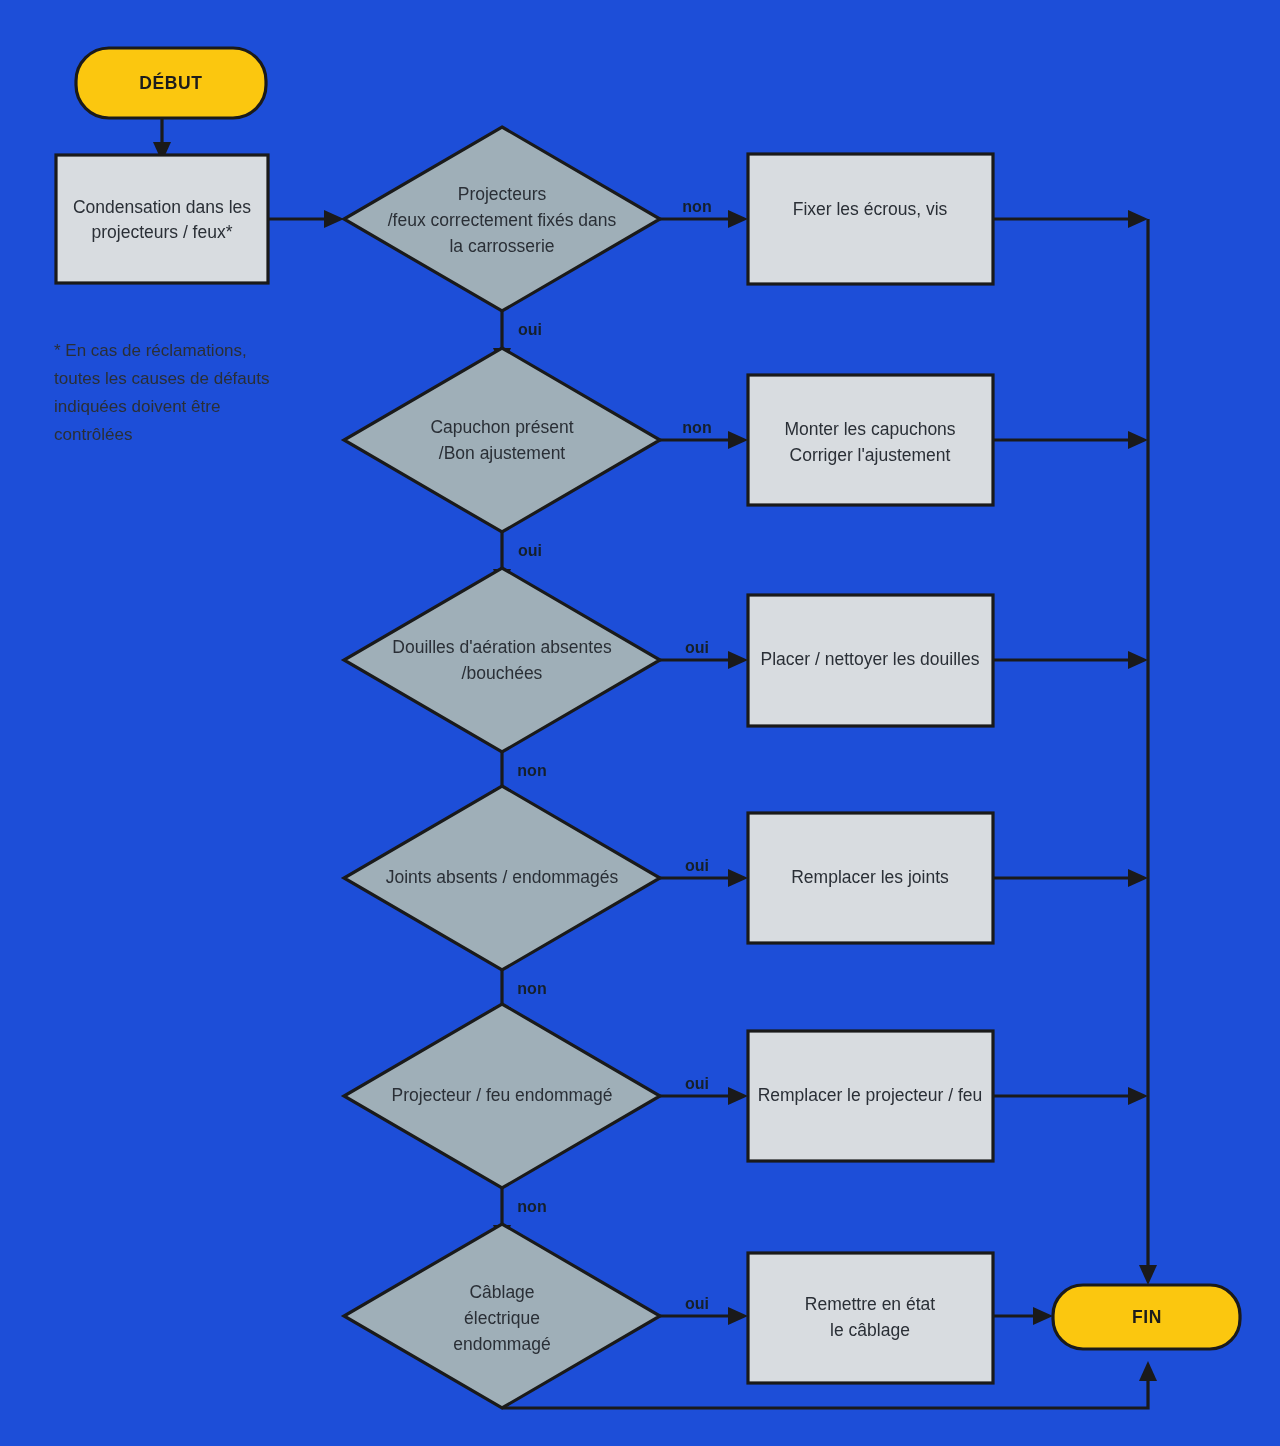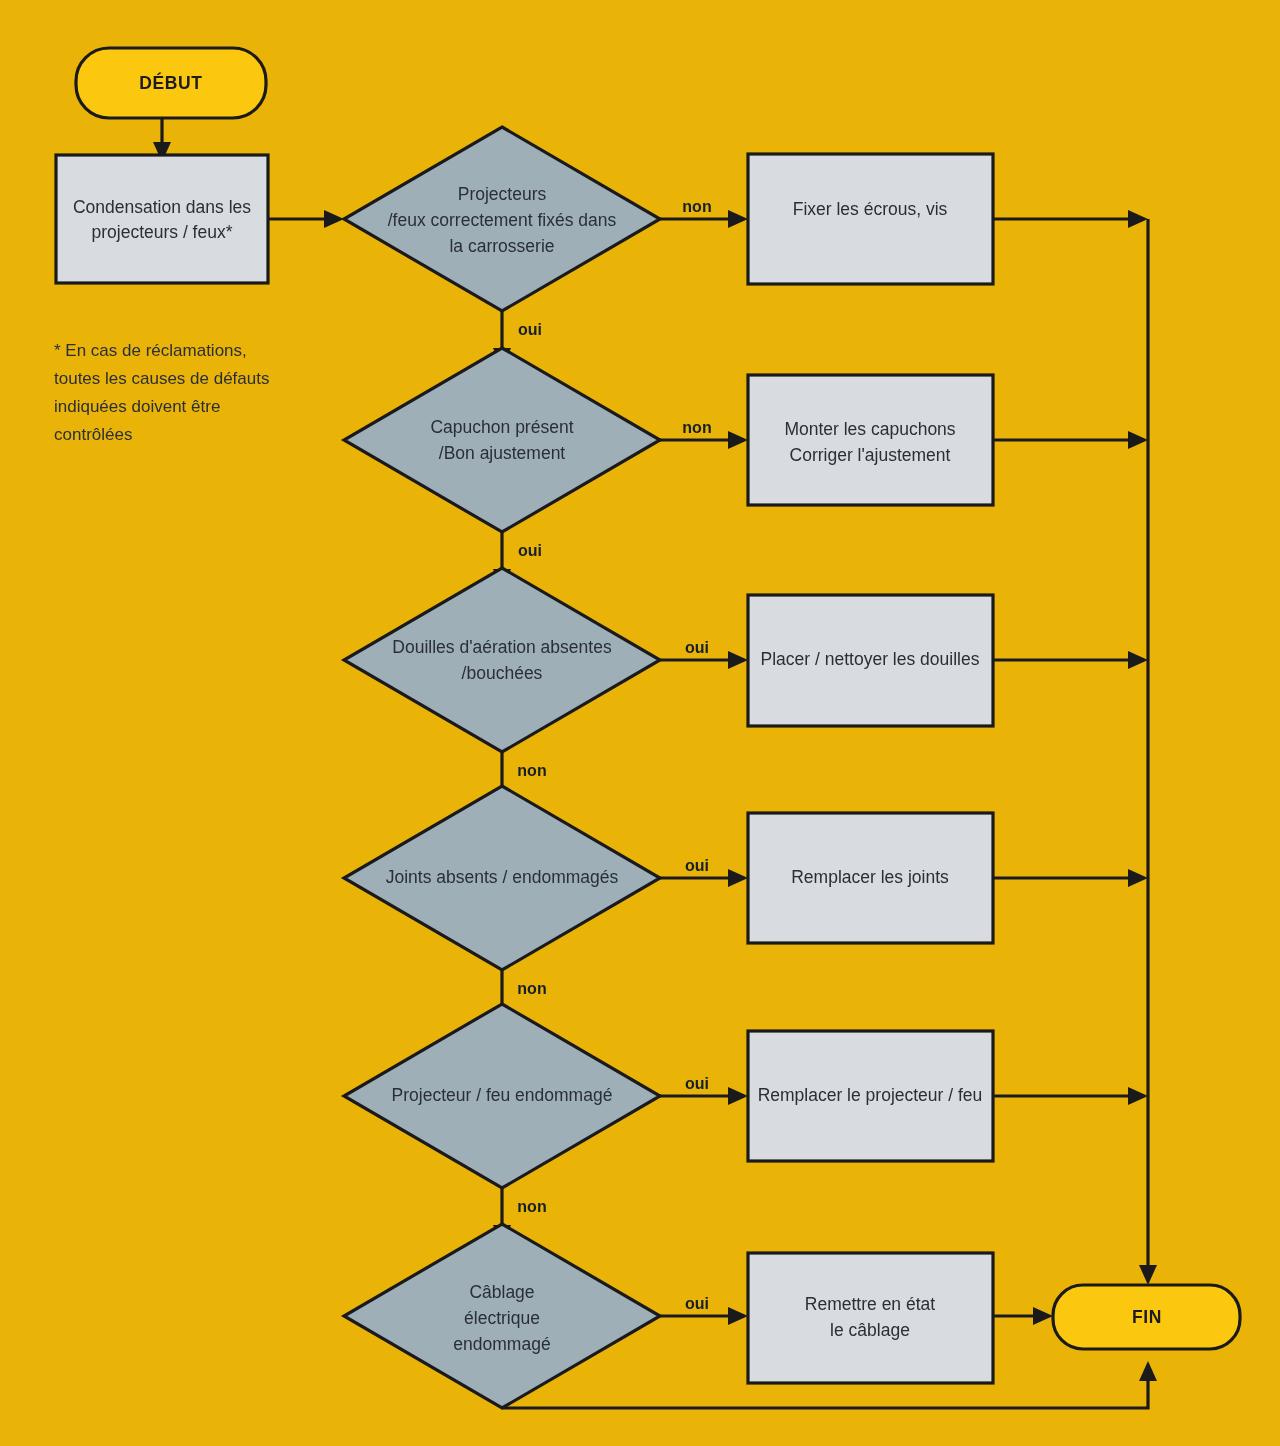--- a/index.html
+++ b/index.html
@@ -7,21 +7,21 @@
     padding: 0;
     background: #ffffff;
   }
   body {
     font-family: "Liberation Sans", sans-serif;
   }
   #chart-root {
     position: relative;
     width: 1280px;
     height: 1446px;
-    background: #eab308;
+    background: #1d4ed8;
     overflow: hidden;
   }
   svg.flow {
     display: block;
     width: 1280px;
     height: 1446px;
   }
   .shape-stroke {
     stroke: #1a1a1a;
     stroke-width: 3.2;

